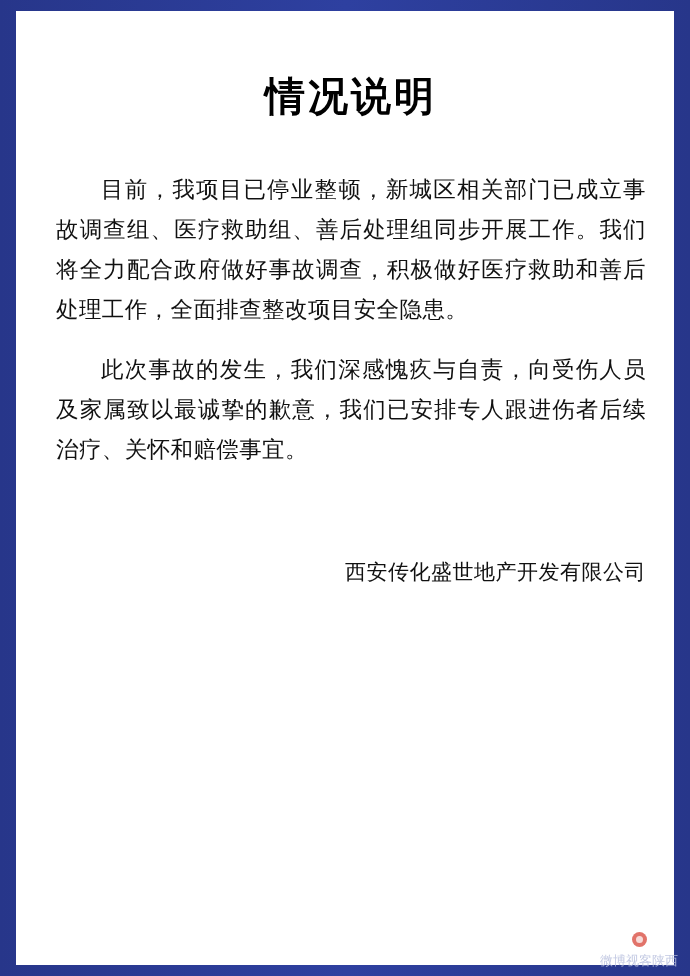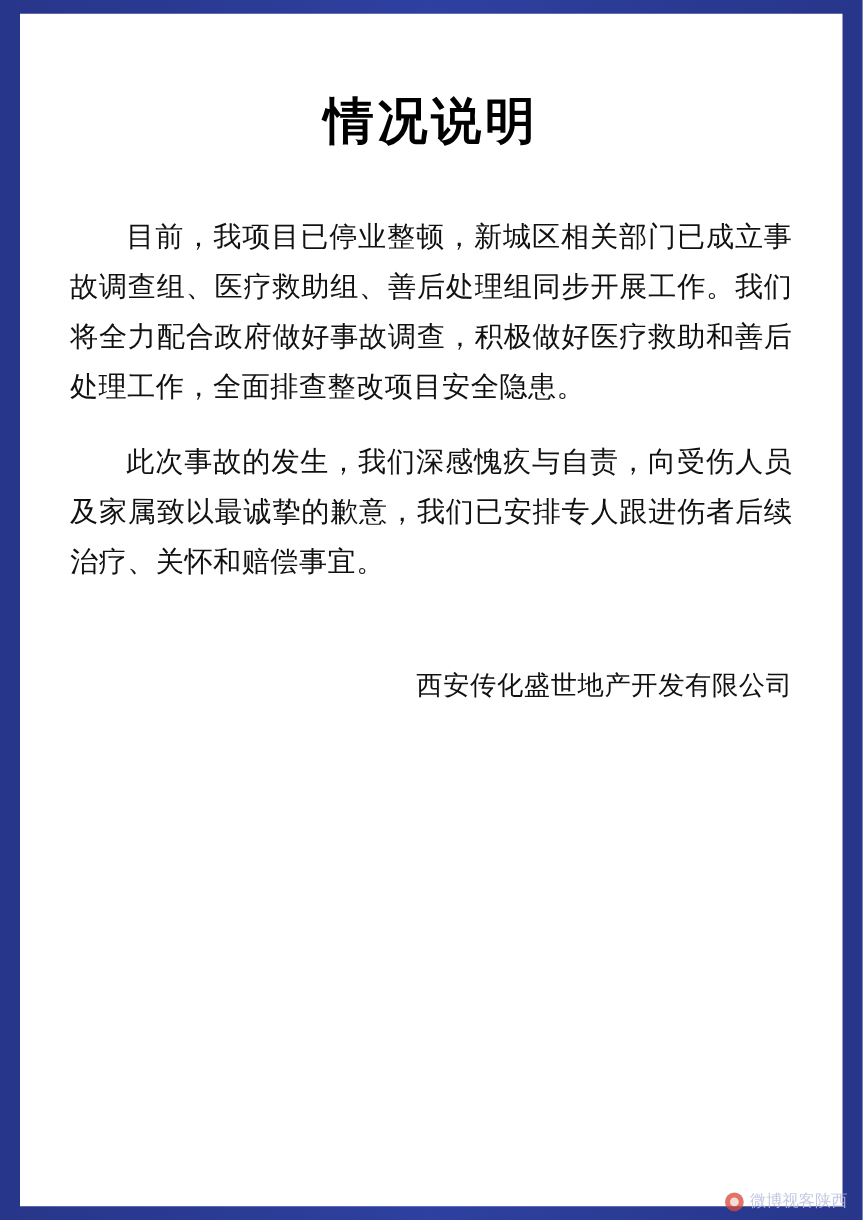--- a/index.html
+++ b/index.html
@@ -20,21 +20,21 @@
     background: linear-gradient(90deg, #27368a 0%, #2e40a0 50%, #27368a 100%);
   }
   .paper {
     position: absolute;
     left: 16px;
     top: 11px;
     width: 658px;
     height: 954px;
     background: #ffffff;
     box-sizing: border-box;
-    padding: 58px 40px 10px 40px;
+    padding: 58px 28px 10px 40px;
   }
   .doc-title {
     text-align: center;
     font-size: 40px;
     font-weight: bold;
     letter-spacing: 3px;
     color: #000;
     margin: 0 0 46px 0;
     font-family: "Liberation Serif", "DejaVu Serif", serif;
   }
@@ -42,21 +42,21 @@
     font-size: 22.5px;
     line-height: 1.78;
     color: #111;
     text-align: justify;
     text-justify: inter-ideograph;
     text-indent: 2em;
     margin: 0 0 20px 0;
     letter-spacing: 0.4px;
   }
   .signature {
-    margin-top: 60px;
+    margin-top: 84px;
     text-align: right;
     font-size: 21px;
     line-height: 1.75;
     color: #111;
     letter-spacing: 0.5px;
   }
   .sig-date {
     text-align: right;
     font-size: 19px;
     color: #111;
@@ -67,20 +67,21 @@
     position: absolute;
     right: 12px;
     bottom: 6px;
     display: flex;
     align-items: center;
     gap: 5px;
     font-family: "Liberation Sans", sans-serif;
     font-size: 13px;
     color: #b9c0de;
     opacity: 0.85;
+    flex-direction: column;
   }
   .wm-logo {
     width: 15px;
     height: 15px;
     border-radius: 50%;
     background: #d94a3d;
     display: inline-block;
     position: relative;
     opacity: 0.9;
   }

